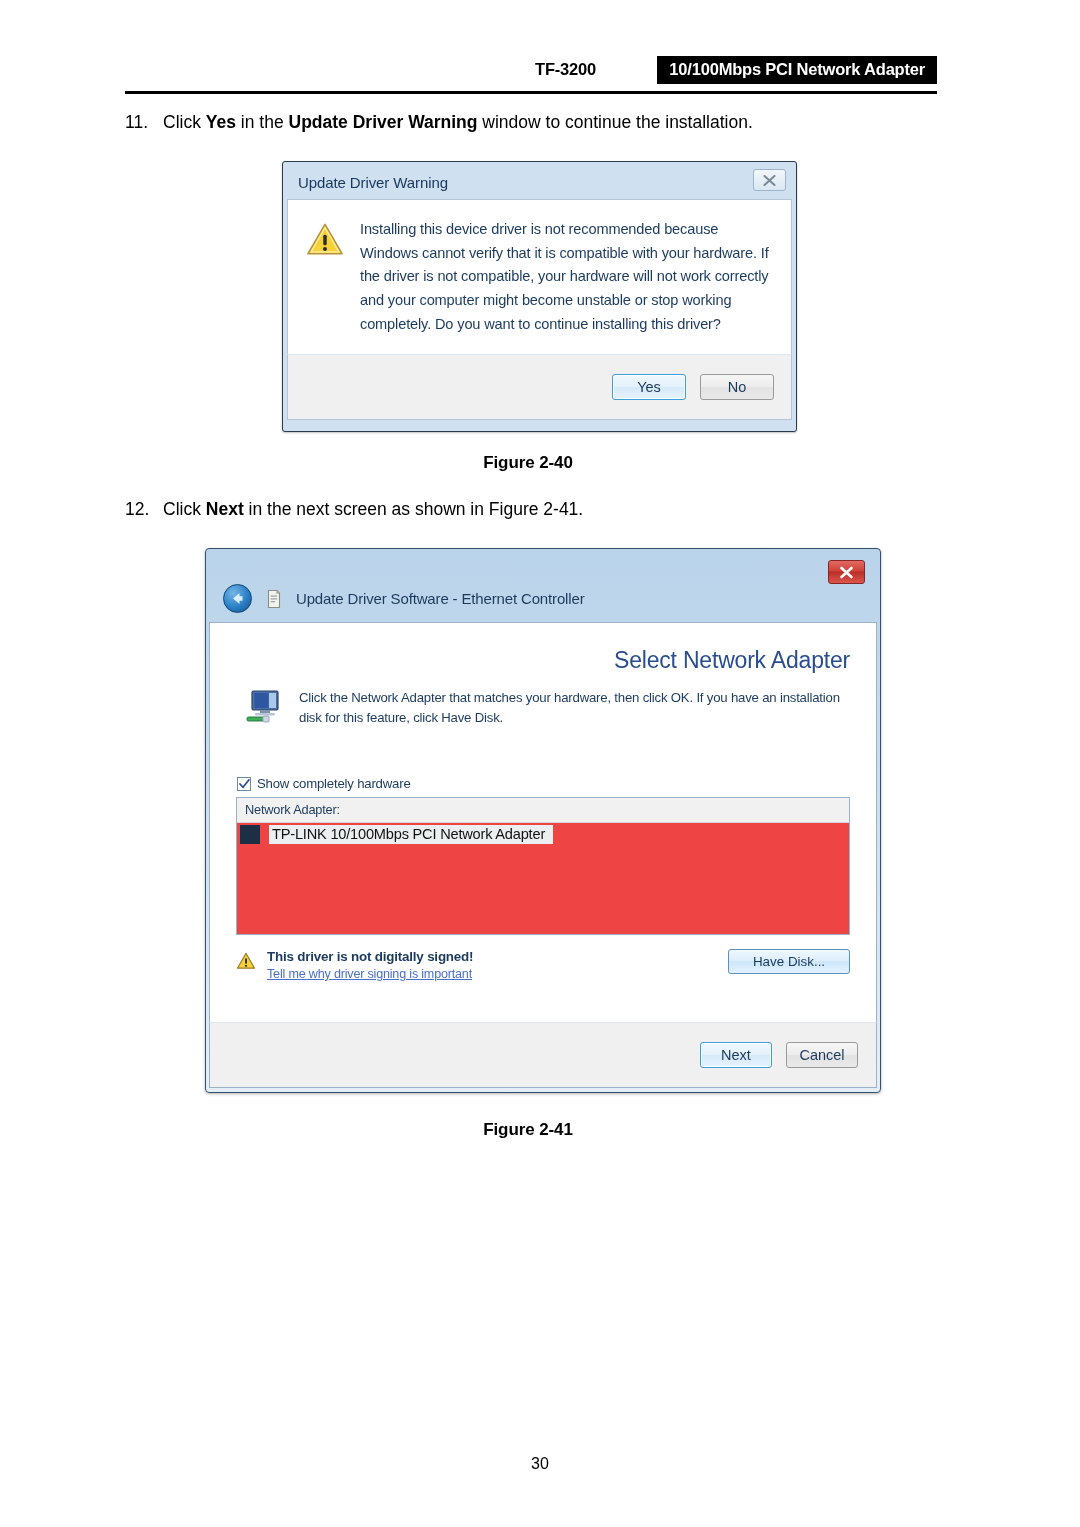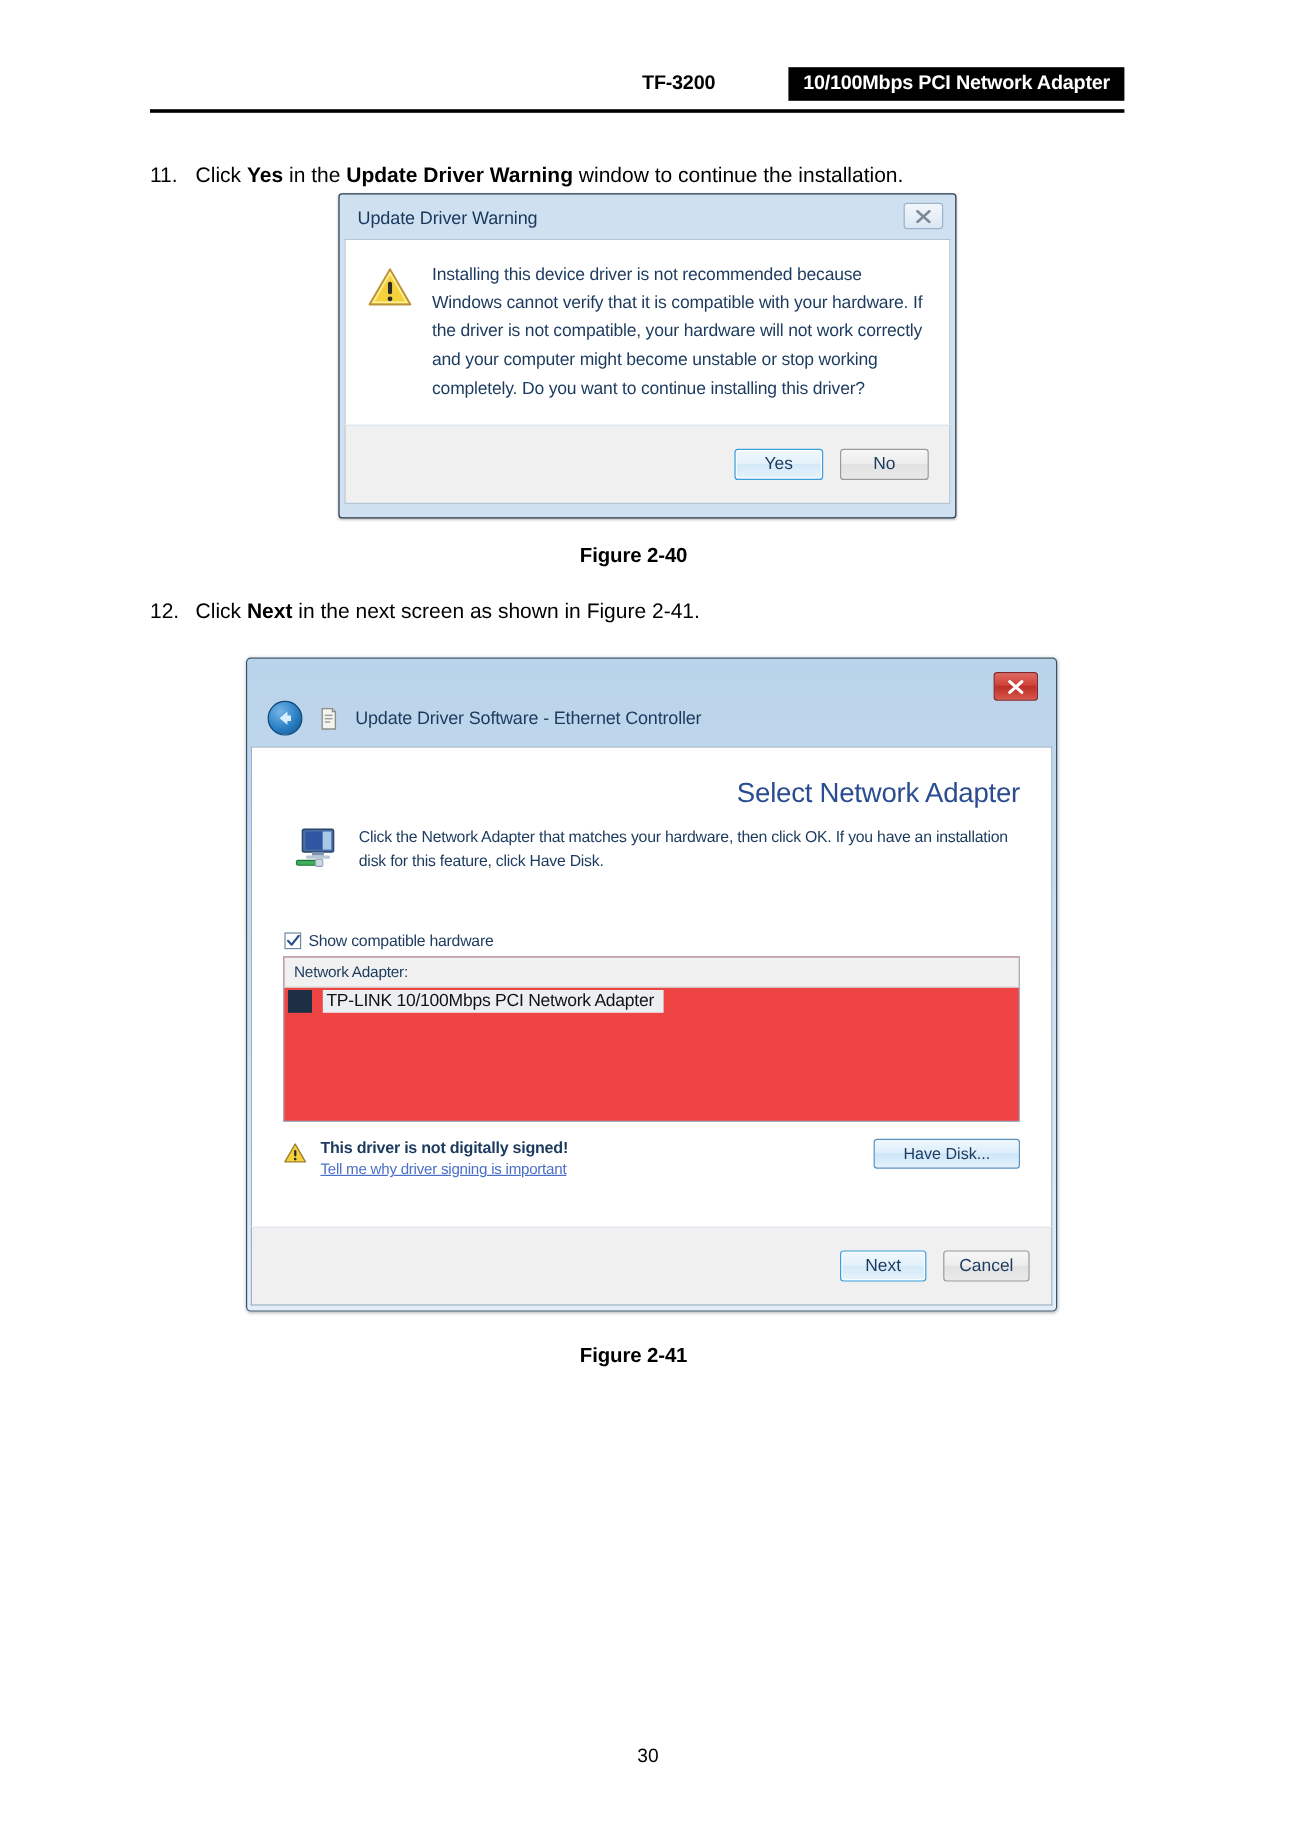--- a/index.html
+++ b/index.html
@@ -372,21 +372,21 @@
 </style>
 </head>
 <body>
 
 <div class="page-header">
   <span class="hdr-model">TF-3200</span>
   <span class="hdr-banner">10/100Mbps PCI Network Adapter</span>
 </div>
 <div class="hdr-rule"></div>
 
-<div class="step" style="left:125px; top:111px;margin-top:24px;">
+<div class="step" style="left:125px; top:111px;">
   <span class="num">11.</span><span>Click </span><b>Yes</b><span> in the </span><b>Update Driver Warning</b><span> window to continue the installation.</span>
 </div>
 
 <div class="dlg1">
   <div class="dlg1-titlebar">
     <span class="dlg1-title">Update Driver Warning</span>
     <div class="dlg1-close">
       <svg width="13" height="11" viewBox="0 0 13 11">
         <path d="M1.5 1 L11.5 10 M11.5 1 L1.5 10" stroke="#7a8a99" stroke-width="2.1" fill="none" stroke-linecap="round"></path>
       </svg>
@@ -452,21 +452,21 @@
       </svg>
       <div class="intro-text">Click the Network Adapter that matches your hardware, then click OK. If you have an installation disk for this feature, click Have Disk.</div>
     </div>
 
     <div class="chk-row">
       <span class="chkbox">
         <svg width="11" height="10" viewBox="0 0 11 10">
           <path d="M1 5 L4 8.3 L10 0.8" stroke="#2a4d8f" stroke-width="1.7" fill="none" stroke-linecap="round" stroke-linejoin="round"></path>
         </svg>
       </span>
-      <span class="chk-label">Show compatible hardware</span>
+      <span class="chk-label">Show completely hardware</span>
     </div>
 
     <div class="listbox">
       <div class="list-header">Network Adapter:</div>
       <div class="list-item">
         <span class="list-item-icon"></span>
         <span class="list-item-label">TP-LINK 10/100Mbps PCI Network Adapter</span>
       </div>
     </div>
 

